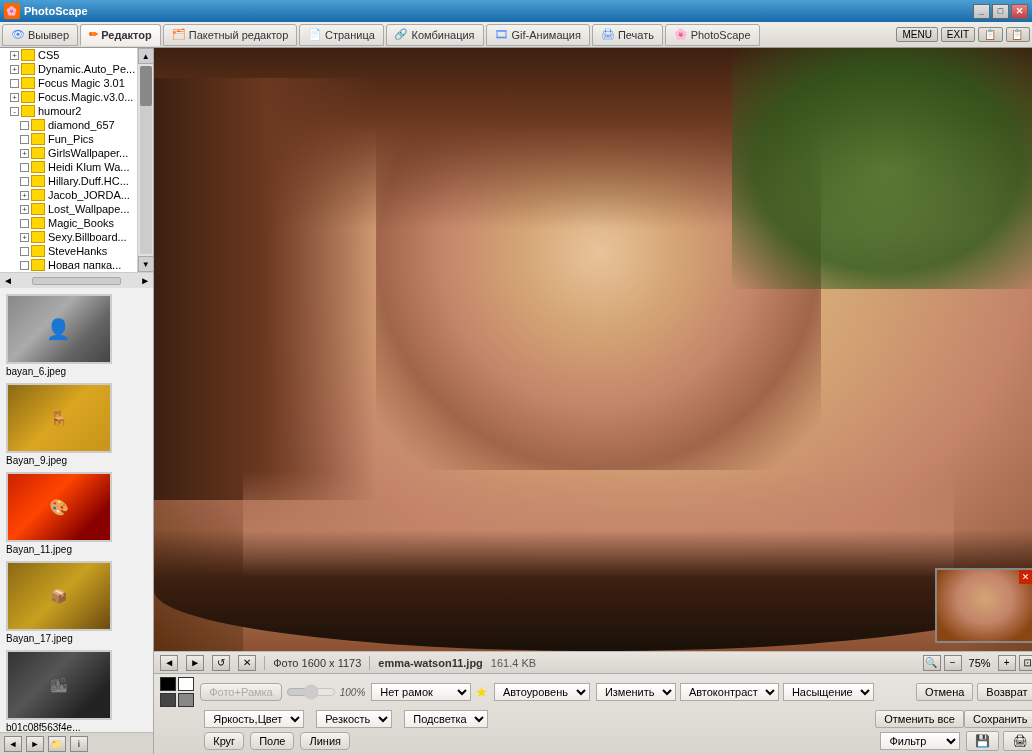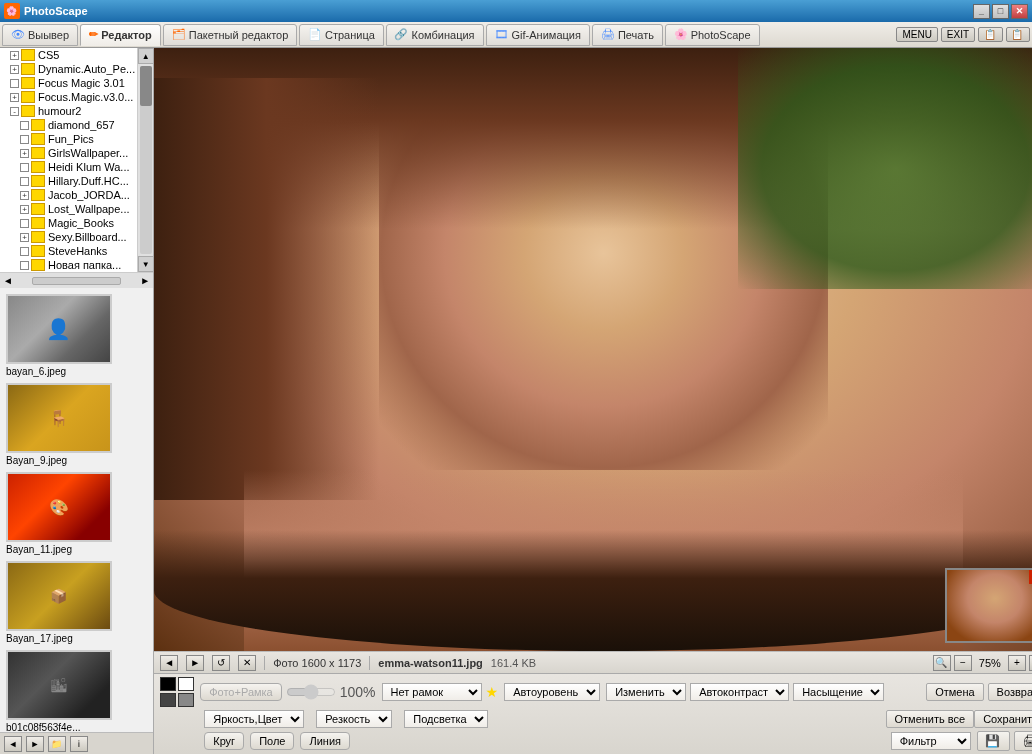--- a/index.html
+++ b/index.html
@@ -580,21 +580,21 @@
             </div>
             <div class="swatch-row">
               <div class="swatch swatch-darkgray"></div>
               <div class="swatch swatch-gray"></div>
             </div>
           </div>
 
           <div style="display:flex;align-items:center;gap:4px;">
             <button class="ctrl-btn" style="min-width:80px;color:#aaa;">Фото+Рамка</button>
             <input type="range" class="ctrl-slider" style="width: 50px;" disabled="" value="50">
-            <span style="font-size:14px;color:#555;">100%</span>
+            <span style="font-size:10px;color:#555;font-style:italic;">100%</span>
           </div>
 
           <div style="display:flex;align-items:center;gap:4px;flex:1;">
             <select class="ctrl-select" style="flex:1;min-width:100px;">
               <option>Нет рамок</option>
             </select>
             <span class="star-icon">★</span>
           </div>
 
           <div style="display:flex;align-items:center;gap:4px;">

